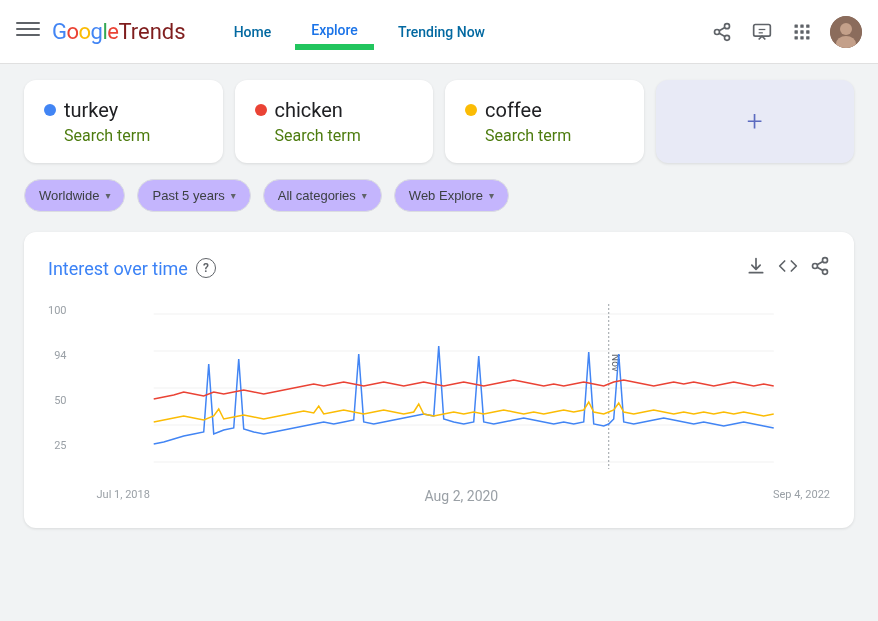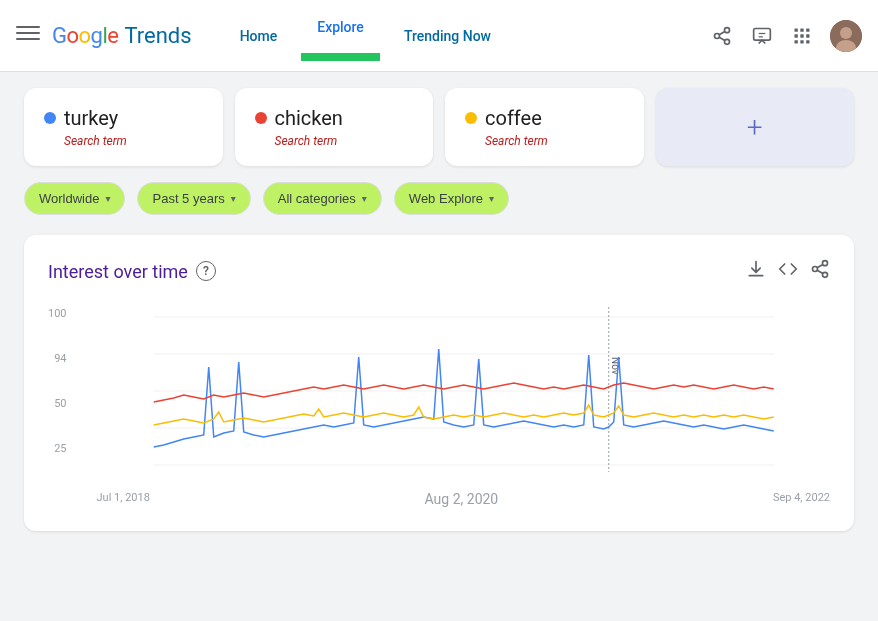--- a/index.html
+++ b/index.html
@@ -4,46 +4,46 @@
   <style>
     * { box-sizing: border-box; margin: 0; padding: 0; }
     body { font-family: 'Google Sans', Roboto, Arial, sans-serif; background: #f1f3f4; min-height: 621px; width: 878px; overflow-x: hidden; }
 
     
     .header {
       background: #fff;
       display: flex;
       align-items: center;
       padding: 0 16px;
-      height: 72px;
+      height: 64px;
       border-bottom: 1px solid #e0e0e0;
       position: relative;
       z-index: 10;
     }
     .header-menu-icon { cursor: pointer; margin-right: 12px; color: #5f6368; font-size: 20px; }
     .logo { display: flex; align-items: center; margin-right: 32px; }
     .logo-google { font-size: 22px; font-weight: 400; letter-spacing: -0.5px; }
     .logo-google .g1 { color: #4285f4; }
     .logo-google .g2 { color: #ea4335; }
     .logo-google .g3 { color: #fbbc05; }
     .logo-google .g4 { color: #4285f4; }
     .logo-google .g5 { color: #34a853; }
     .logo-google .g6 { color: #ea4335; }
-    .logo-trends { font-size: 22px; font-weight: 400; color: #0369a1; margin-left: 6px; }
+    .logo-trends { font-size: 22px; font-weight: 400; color: #7f1d1d; margin-left: 0; }
     .nav { display: flex; align-items: center; gap: 8px; flex: 1; }
     .nav-item {
       padding: 8px 16px;
       font-size: 14px;
       color: #0369a1;
       cursor: pointer;
       text-decoration: none;
       border-radius: 4px;
       font-weight: 500;
     }
-    .nav-item.active { color: #1a73e8; border-bottom: 8px solid #22c55e; border-radius: 0; padding-bottom: 18px; }
+    .nav-item.active { color: #1a73e8; border-bottom: 6px solid #22c55e; border-radius: 0; padding-bottom: 6px; }
     .header-actions { display: flex; align-items: center; gap: 16px; margin-left: auto; }
     .header-icon { width: 24px; height: 24px; cursor: pointer; color: #5f6368; display: flex; align-items: center; justify-content: center; }
     .avatar { width: 32px; height: 32px; border-radius: 50%; background: #8b6c5c; overflow: hidden; cursor: pointer; }
 
     
     .main { padding: 16px 24px; }
 
     
     .search-terms-row {
       display: flex;
@@ -62,38 +62,38 @@
     .search-term-card.add-card {
       background: #e8eaf6;
       display: flex;
       align-items: center;
       justify-content: center;
       border: none;
     }
     .term-header { display: flex; align-items: center; gap: 8px; margin-bottom: 4px; }
     .term-dot { width: 12px; height: 12px; border-radius: 50%; flex-shrink: 0; }
     .term-name { font-size: 20px; font-weight: 400; color: #202124; }
-    .term-type { font-size: 12px; color: #b91c1c; padding-left: 20px; font-style: italic; }
+    .term-type { font-size: 16px; color: #4d7c0f; padding-left: 20px; }
     .add-icon { font-size: 28px; color: #5c6bc0; font-weight: 300; }
 
     
     .filter-row {
       display: flex;
       gap: 12px;
       margin-bottom: 20px;
       flex-wrap: wrap;
     }
     .filter-btn {
       display: flex;
       align-items: center;
       gap: 6px;
       padding: 8px 14px;
       border: 1px solid #dadce0;
       border-radius: 20px;
-      background: #bef264;
+      background: #c4b5fd;
       font-size: 13px;
       color: #3c4043;
       cursor: pointer;
       font-weight: 500;
     }
     .filter-chevron { font-size: 10px; color: #5f6368; }
 
     
     .chart-section {
       background: #fff;
@@ -101,21 +101,21 @@
       padding: 24px;
       box-shadow: 0 1px 3px rgba(0,0,0,0.1);
     }
     .chart-header {
       display: flex;
       align-items: center;
       justify-content: space-between;
       margin-bottom: 24px;
     }
     .chart-title-row { display: flex; align-items: center; gap: 8px; }
-    .chart-title { font-size: 18px; font-weight: 400; color: #4c1d95; }
+    .chart-title { font-size: 18px; font-weight: 400; color: #3b82f6; }
     .help-icon {
       width: 20px; height: 20px; border-radius: 50%; border: 1.5px solid #5f6368;
       display: flex; align-items: center; justify-content: center;
       font-size: 12px; color: #5f6368; cursor: pointer; font-weight: 600;
     }
     .chart-actions { display: flex; gap: 12px; }
     .chart-action-btn { cursor: pointer; color: #5f6368; font-size: 18px; }
     .chart-avg {
       display: flex;
       flex-direction: column;

